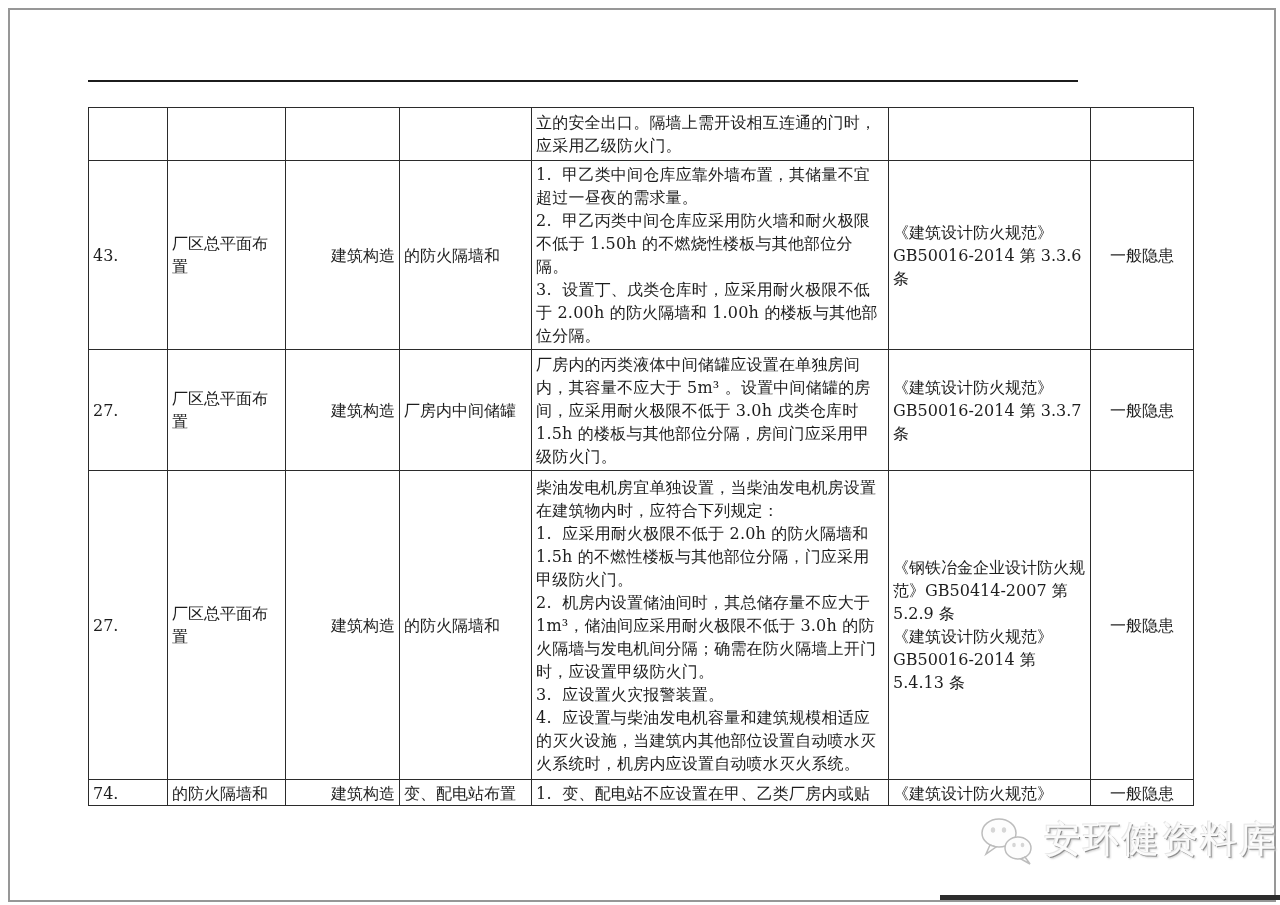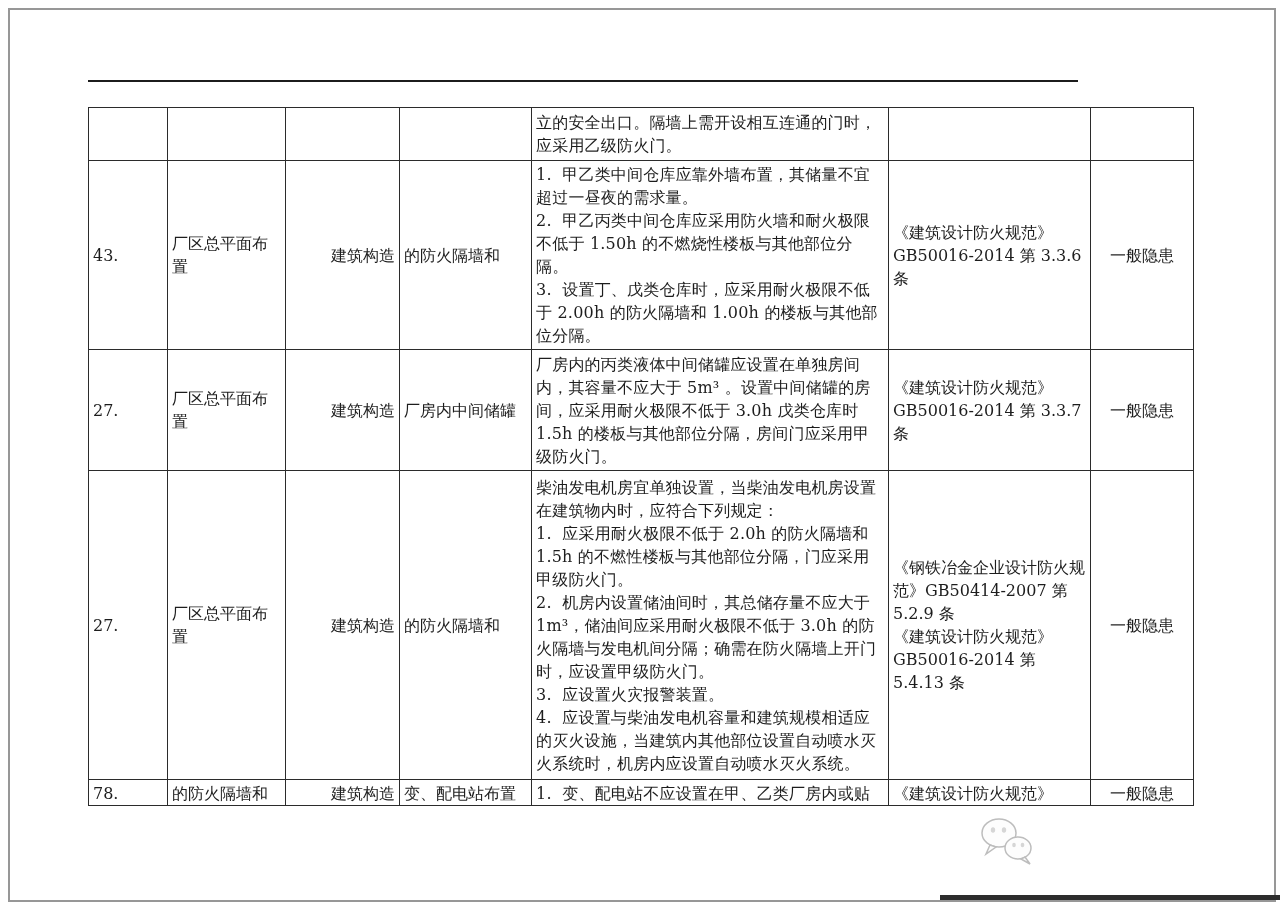--- a/index.html
+++ b/index.html
@@ -141,21 +141,21 @@
 2.  机房内设置储油间时，其总储存量不应大于 1m³，储油间应采用耐火极限不低于 3.0h 的防火隔墙与发电机间分隔；确需在防火隔墙上开门时，应设置甲级防火门。
 3.  应设置火灾报警装置。
 4.  应设置与柴油发电机容量和建筑规模相适应的灭火设施，当建筑内其他部位设置自动喷水灭火系统时，机房内应设置自动喷水灭火系统。</td>
       <td class="td-basis">《钢铁冶金企业设计防火规范》GB50414-2007 第 5.2.9 条
 《建筑设计防火规范》
 GB50016-2014 第 5.4.13 条</td>
       <td class="td-level">一般隐患</td>
     </tr>
     <tr class="clipped" style="height:23px">
       <td class="td-no">
-          <div class="clip">78.</div>
+          <div class="clip">74.</div>
         </td>
       <td class="td-cat">
           <div class="clip">的防火隔墙和</div>
         </td>
       <td class="td-sub">
           <div class="clip">建筑构造</div>
         </td>
       <td class="td-item">
           <div class="clip">变、配电站布置</div>
         </td>
@@ -178,14 +178,15 @@
         <path d="M47 42 L52 49 L43 44 Z"></path>
       </g>
       <g fill="#d6d6d6">
         <ellipse cx="15" cy="15" rx="2.2" ry="2.8"></ellipse>
         <ellipse cx="26" cy="15" rx="2.2" ry="2.8"></ellipse>
         <ellipse cx="36" cy="30" rx="1.8" ry="2.2"></ellipse>
         <ellipse cx="44.5" cy="30" rx="1.8" ry="2.2"></ellipse>
       </g>
     </svg>
   </span>
+  <span class="wm-text">安环健资料库</span>
 </div>
 <div class="bottom-bar"></div>
 
 </body></html>

